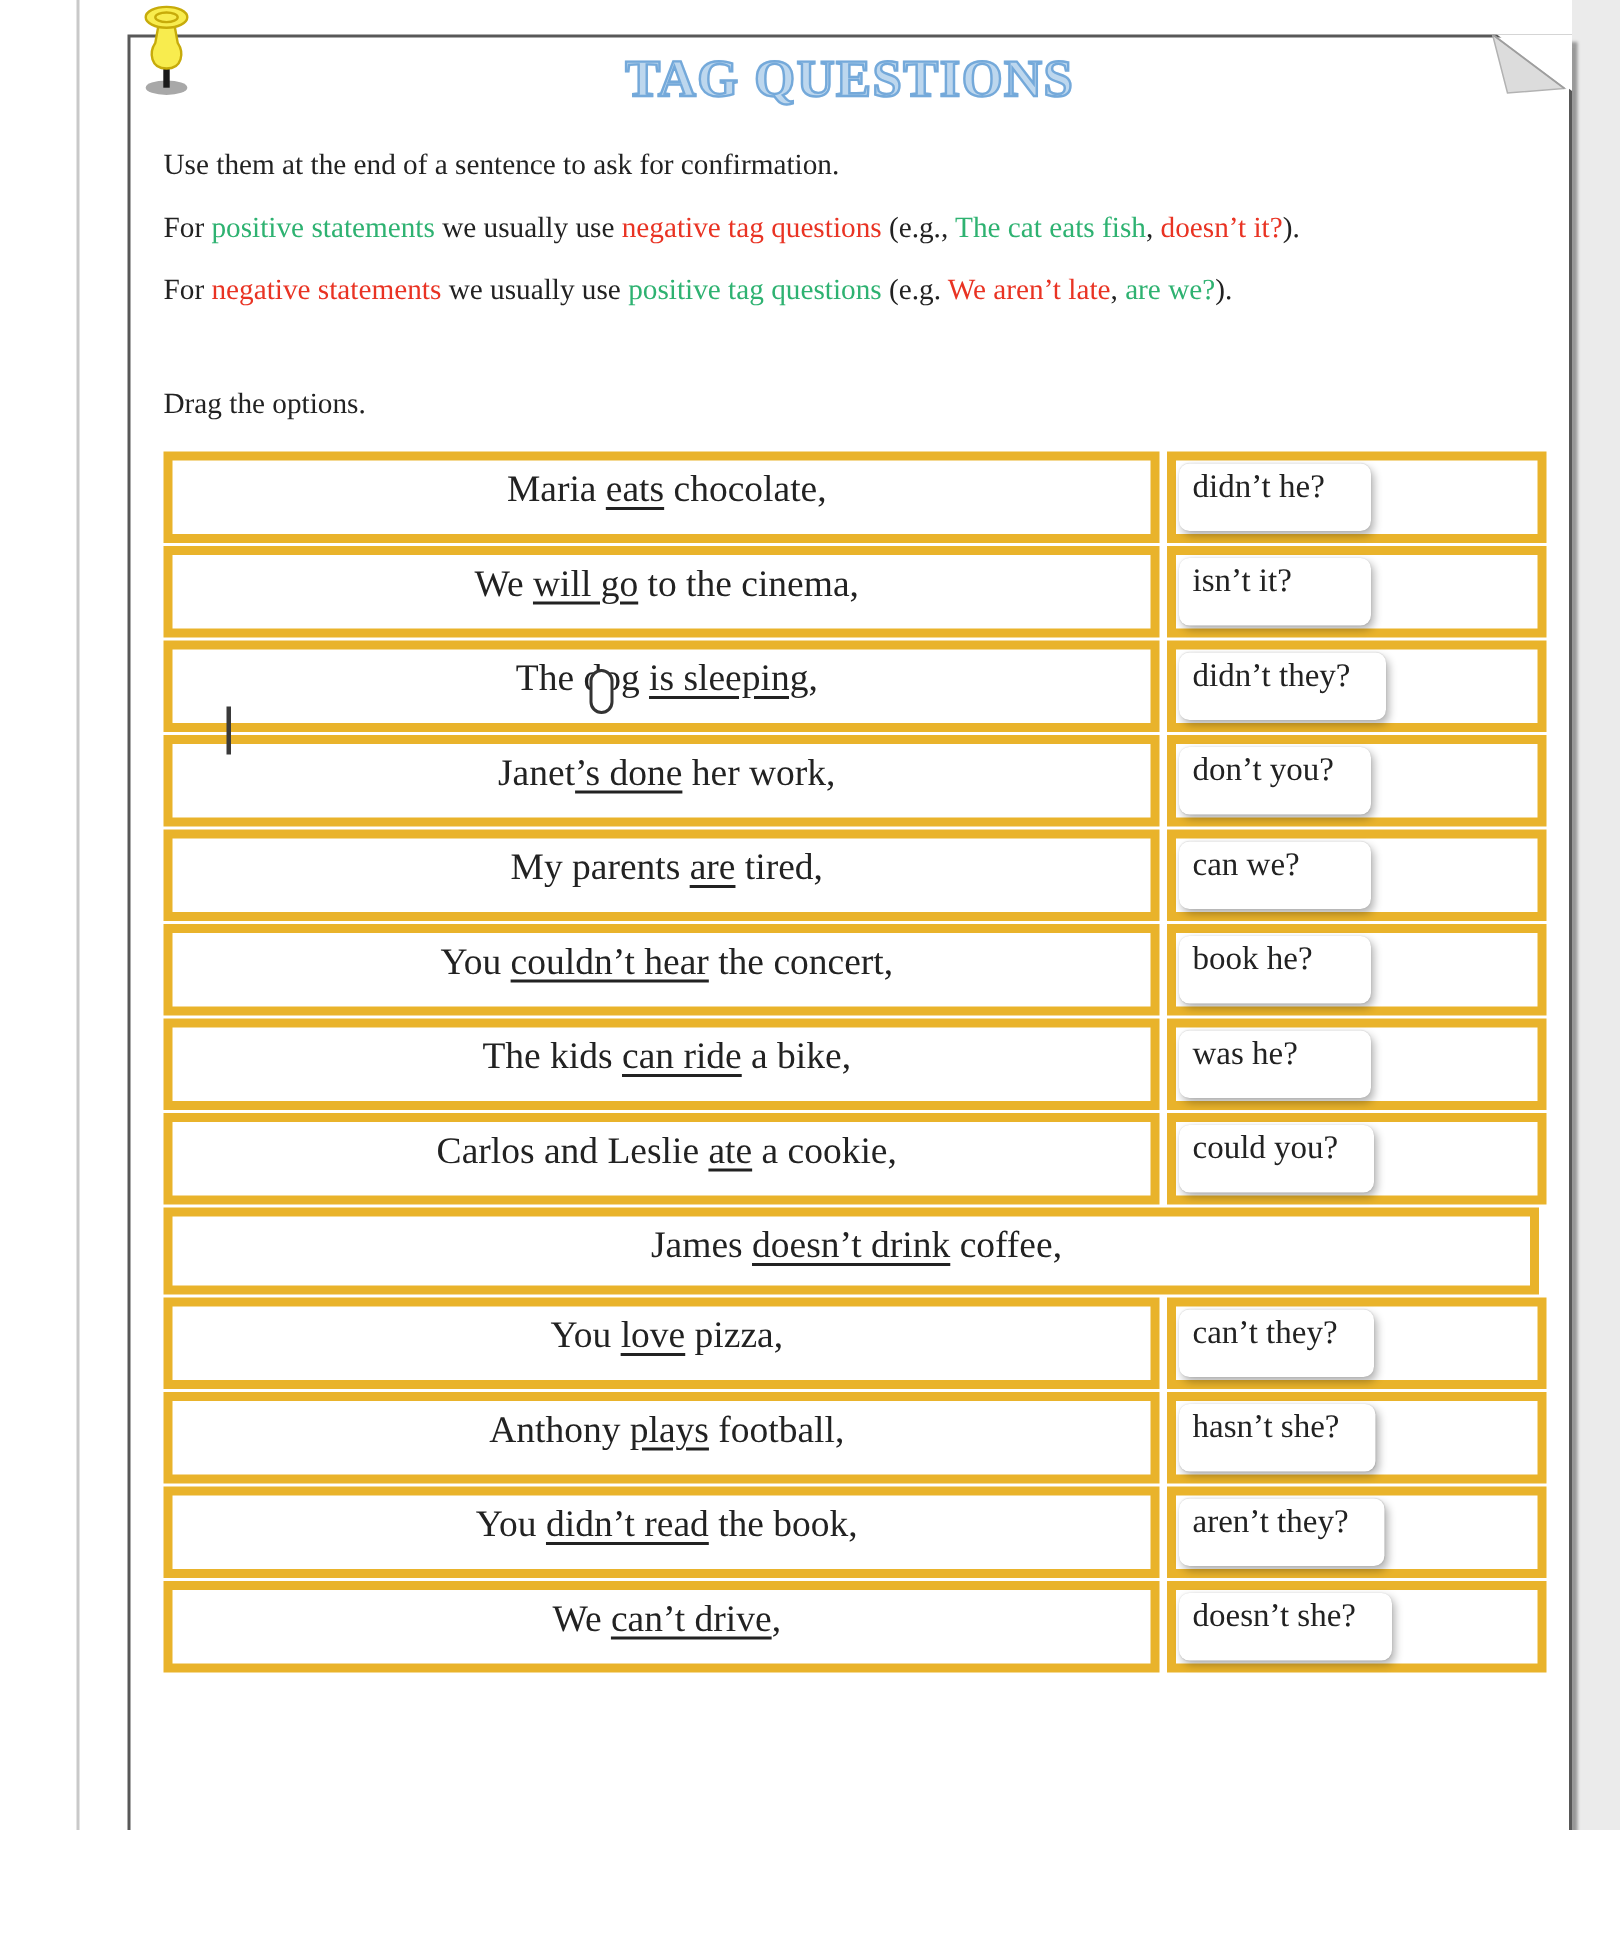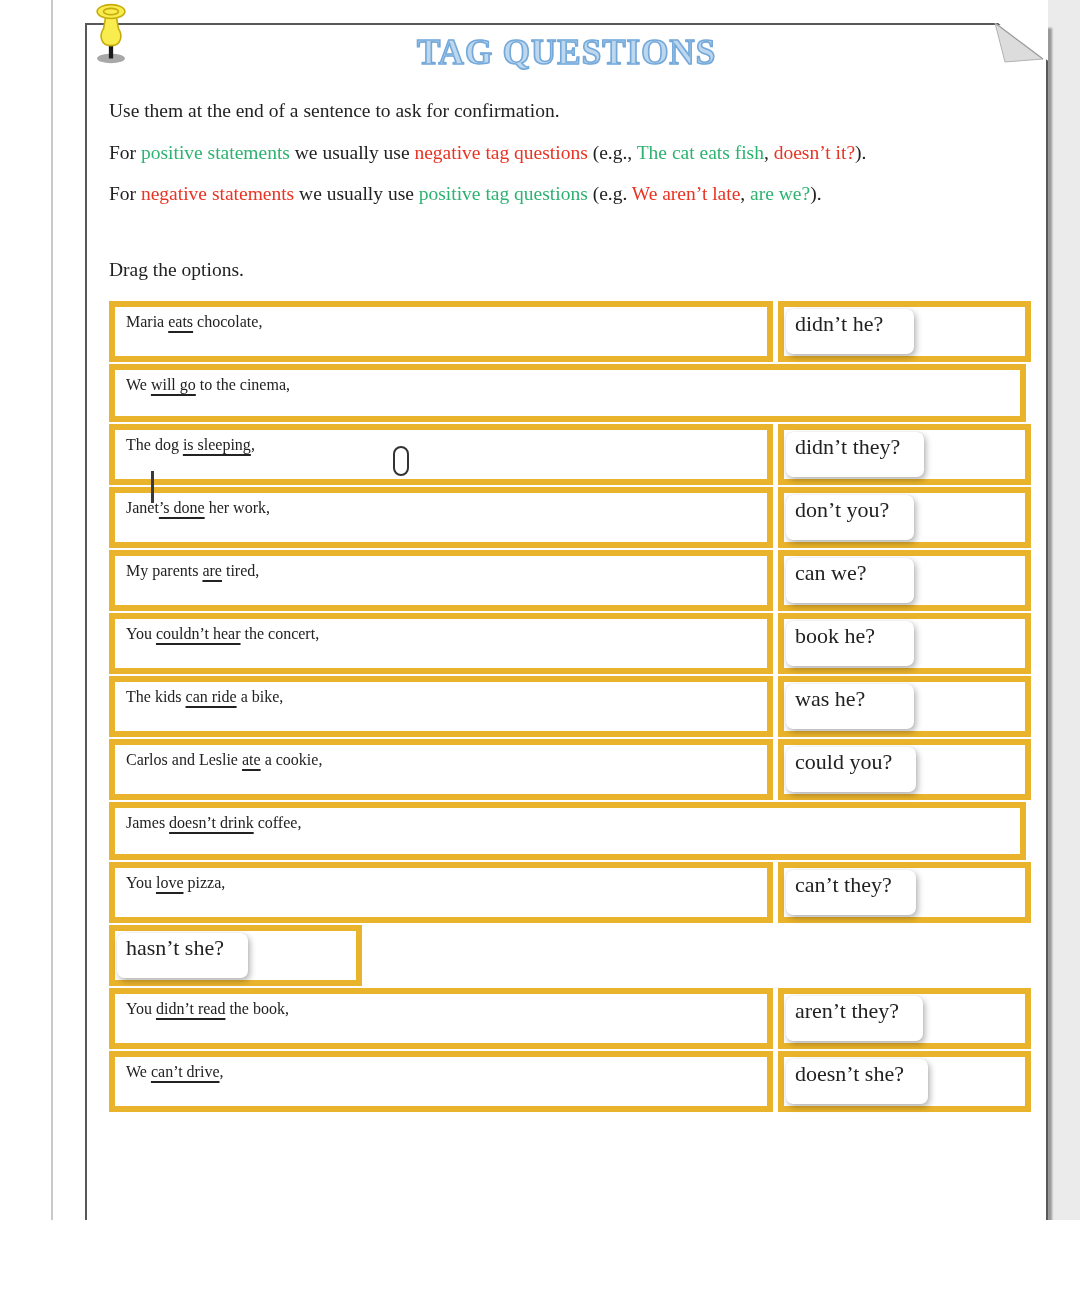--- a/index.html
+++ b/index.html
@@ -24,21 +24,21 @@
     text-shadow: 0 0 1px var(--title-stroke);
   }
   .intro { font-size: 19.5px; margin-top: 27px; }
   .rline { font-size: 19.5px; margin-top: 19px; }
   .g { color: var(--green); }
   .r { color: var(--red); }
   .drag-label { font-size: 19.5px; margin-top: 54px; }
   .table { margin-top: 13px; }
   .trow { display: flex; margin-bottom: 2px; }
   .cell { border: 6px solid var(--gold); background: #ffffff; min-height: 58px; }
-  .cell.left { flex: 1; margin-right: 5px; padding: 6px 4px 0 11px; font-size: 16px; }
+  .cell.left { flex: 1; margin-right: 5px; padding: 6px 4px 0 11px; font-size: 25px; text-align: center; }
   .cell.right { width: 253px; padding: 2px; }
   .u { text-decoration: underline; text-decoration-thickness: 2px; text-underline-offset: 4px; }
   .chip {
     display: inline-block; background: #ffffff; border-radius: 7px;
     box-shadow: 0 0 1px rgba(0,0,0,0.15), 2px 3px 6px rgba(0,0,0,0.3);
     padding: 2px 24px 17px 9px; font-size: 22px; min-width: 128px; cursor: grab;
   }
   .pushpin { position: absolute; left: 2px; top: -22px; width: 44px; height: 64px; }
   .fold { position: absolute; top: -2px; right: -2px; width: 62px; height: 46px; }
   .cursor-glyph {
@@ -81,20 +81,21 @@
       <p class="rline" id="line1"><span>For </span><span class="g">positive statements</span><span> we usually use </span><span class="r">negative tag questions</span><span> (e.g., </span><span class="g">The cat eats fish</span><span>, </span><span class="r">doesn’t it?</span><span>).</span></p>
       <p class="rline" id="line2"><span>For </span><span class="r">negative statements</span><span> we usually use </span><span class="g">positive tag questions</span><span> (e.g. </span><span class="r">We aren’t late</span><span>, </span><span class="g">are we?</span><span>).</span></p>
       <p class="drag-label">Drag the options.</p>
       <div class="table" id="table">
           <div class="trow">
             <div class="cell left"><span>Maria </span><span class="u">eats</span><span> chocolate,</span></div>
             <div class="cell right"><span class="chip">didn’t he?</span></div>
           </div>
           <div class="trow">
             <div class="cell left"><span>We </span><span class="u">will go</span><span> to the cinema,</span></div>
+            <div class="cell right"><span class="chip">isn’t it?</span></div>
           </div>
           <div class="trow">
             <div class="cell left"><span>The dog </span><span class="u">is sleeping</span><span>,</span></div>
             <div class="cell right"><span class="chip">didn’t they?</span></div>
           </div>
           <div class="trow">
             <div class="cell left"><span>Janet</span><span class="u">’s done</span><span> her work,</span></div>
             <div class="cell right"><span class="chip">don’t you?</span></div>
           </div>
           <div class="trow">
@@ -114,20 +115,21 @@
             <div class="cell right"><span class="chip">could you?</span></div>
           </div>
           <div class="trow">
             <div class="cell left"><span>James </span><span class="u">doesn’t drink</span><span> coffee,</span></div>
           </div>
           <div class="trow">
             <div class="cell left"><span>You </span><span class="u">love</span><span> pizza,</span></div>
             <div class="cell right"><span class="chip">can’t they?</span></div>
           </div>
           <div class="trow">
+            <div class="cell left"><span>Anthony </span><span class="u">plays</span><span> football,</span></div>
             <div class="cell right"><span class="chip">hasn’t she?</span></div>
           </div>
           <div class="trow">
             <div class="cell left"><span>You </span><span class="u">didn’t read</span><span> the book,</span></div>
             <div class="cell right"><span class="chip">aren’t they?</span></div>
           </div>
           <div class="trow">
             <div class="cell left"><span>We </span><span class="u">can’t drive</span><span>,</span></div>
             <div class="cell right"><span class="chip">doesn’t she?</span></div>
           </div>

